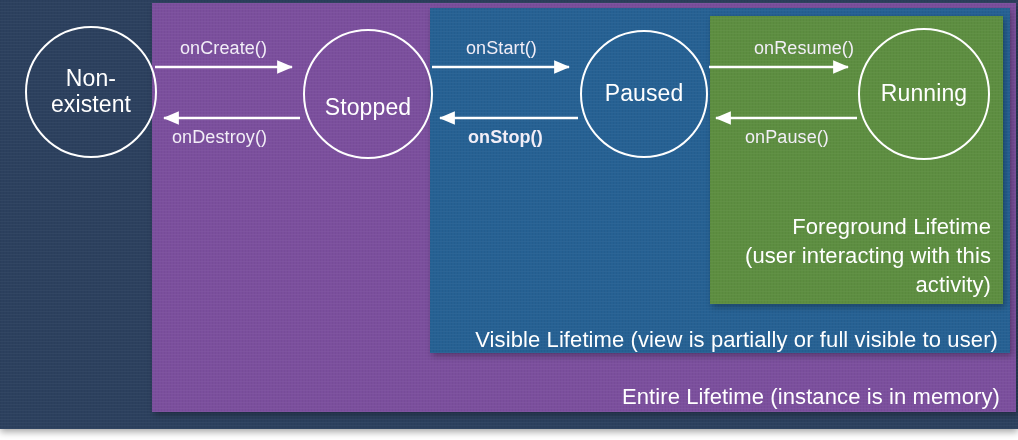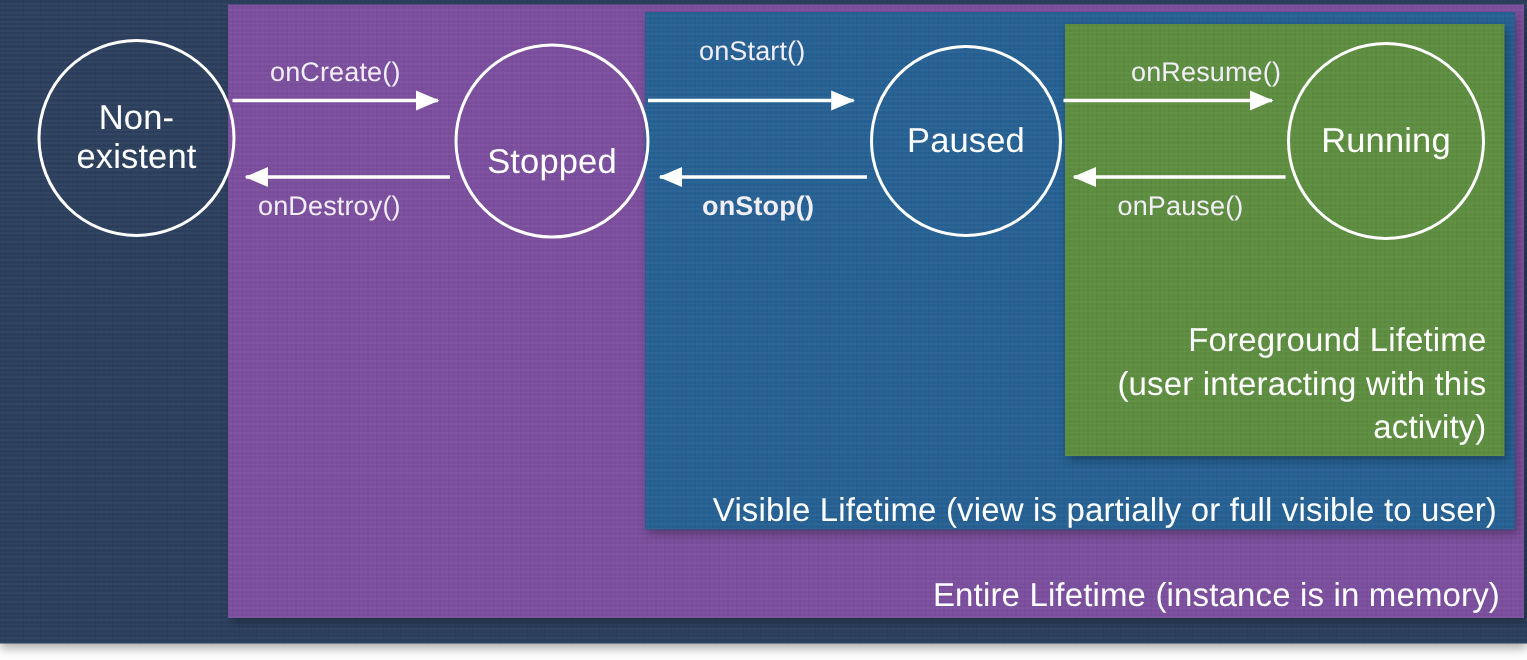--- a/index.html
+++ b/index.html
@@ -168,21 +168,21 @@
   <div class="node" style="left:580px; top:30px; width:124px; height:124px;">
     <span style="white-space:pre-line;">Paused</span>
   </div>
 
   <div class="node" style="left:858px; top:28px; width:128px; height:128px;">
     <span style="white-space:pre-line;">Running</span>
   </div>
 
   <div class="edge-label" style="left:180px; top:38px;">onCreate()</div>
   <div class="edge-label" style="left:172px; top:127px;">onDestroy()</div>
-  <div class="edge-label" style="left:466px; top:24px;">onStart()</div>
+  <div class="edge-label" style="left:466px; top:38px;">onStart()</div>
   <div class="edge-label" style="left:468px; top:127px;font-weight:bold;">onStop()</div>
   <div class="edge-label" style="left:731px; top:38px;margin-left:23px;">onResume()</div>
   <div class="edge-label" style="left:745px; top:127px;">onPause()</div>
 
   <div class="band-caption" style="left:723px; top:212px; width:268px;">Foreground Lifetime
 (user interacting with this
 activity)</div>
 
   <div class="band-caption" style="left:440px; top:382px; width:560px;">Entire Lifetime (instance is in memory)</div>
 

